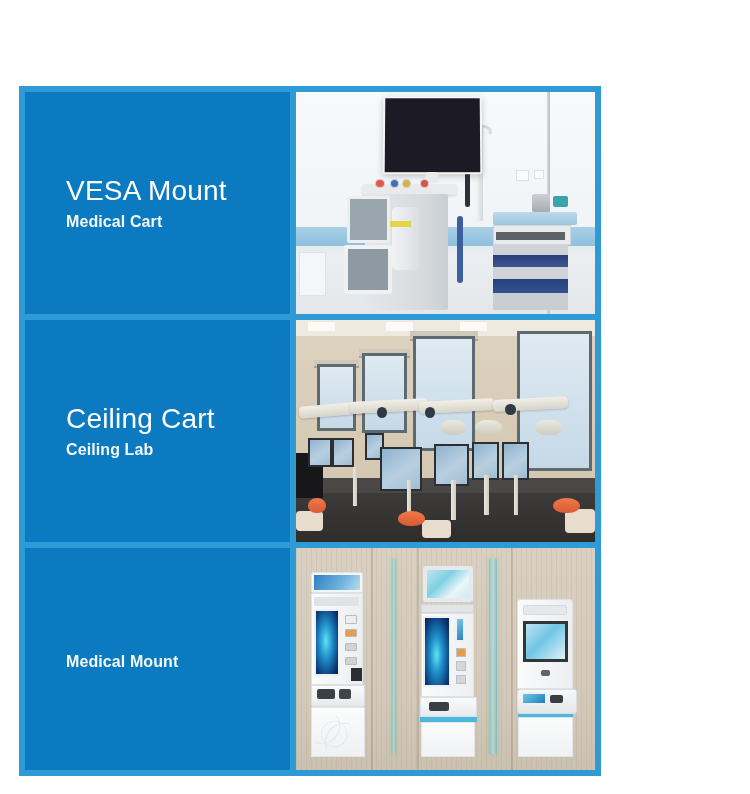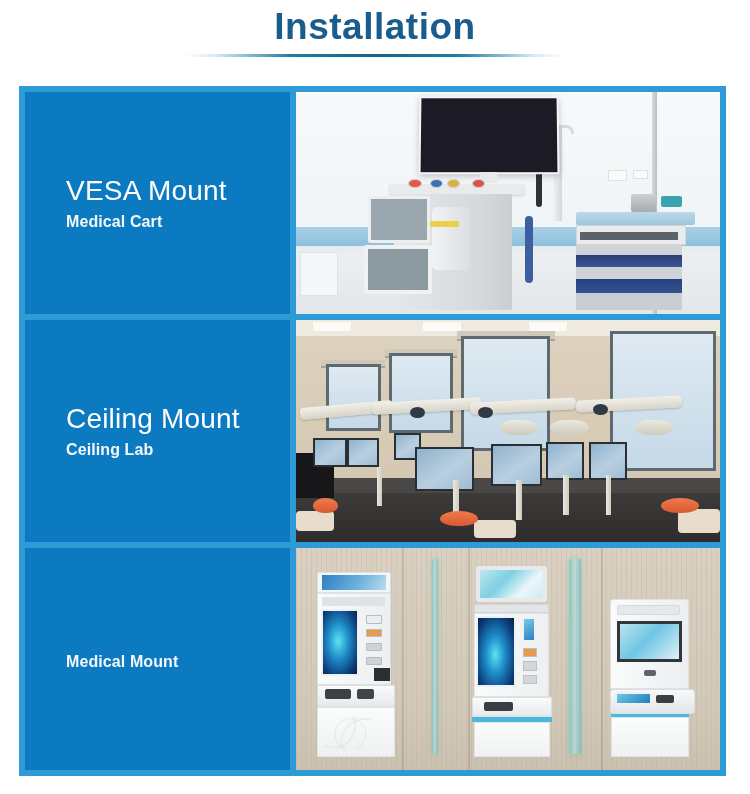--- a/index.html
+++ b/index.html
@@ -29,21 +29,21 @@
       #1b7ea3 28%,
       #10678c 50%,
       #1b7ea3 72%,
       rgba(180,215,232,.55) 92%,
       rgba(255,255,255,0) 100%);
   }
 
   
   .grid {
     position: absolute; left: 19px; top: 86px;
-    width: 707px; height: 690px;
+    width: 582px; height: 690px;
     background: #2e9bd6;       
     padding: 6px;
     display: flex; flex-direction: column;
     gap: 6px;
   }
   .row { display: flex; flex: 1 1 0; gap: 6px; min-height: 0; }
 
   
   .panel {
     width: 265px; flex: 0 0 265px;
@@ -465,24 +465,20 @@
     position: absolute; left: 2%; top: 75%; width: 92%; height: 25%;
     background: linear-gradient(to bottom,#fbfcfc,#eff1f2);
     border: 1px solid #e2e5e7;
   }
 </style>
 </head>
 <body>
 
 <div class="page">
 
-  <div class="header">
-    <div class="page-title">Installation</div>
-    <div class="title-rule"></div>
-  </div>
 
   <div class="grid">
 
     <div class="row">
       <div class="panel">
         <div class="panel-title">VESA Mount</div>
         <div class="panel-sub">Medical Cart</div>
       </div>
 
       <div class="photo p1">
@@ -513,21 +509,21 @@
         <div class="canister"></div>
         <div class="teal"></div>
         <div class="shelf"></div>
         <div class="shelfdark"></div>
         <div class="tower"></div>
       </div>
     </div>
 
     <div class="row">
       <div class="panel">
-        <div class="panel-title">Ceiling Mount</div>
+        <div class="panel-title">Ceiling Cart</div>
         <div class="panel-sub">Ceiling Lab</div>
       </div>
 
       <div class="photo p2">
         <div class="ceiling"></div>
         <div class="light l1"></div>
         <div class="light l2"></div>
         <div class="light l3"></div>
         <div class="blind b1"></div>
         <div class="blind b2"></div>

